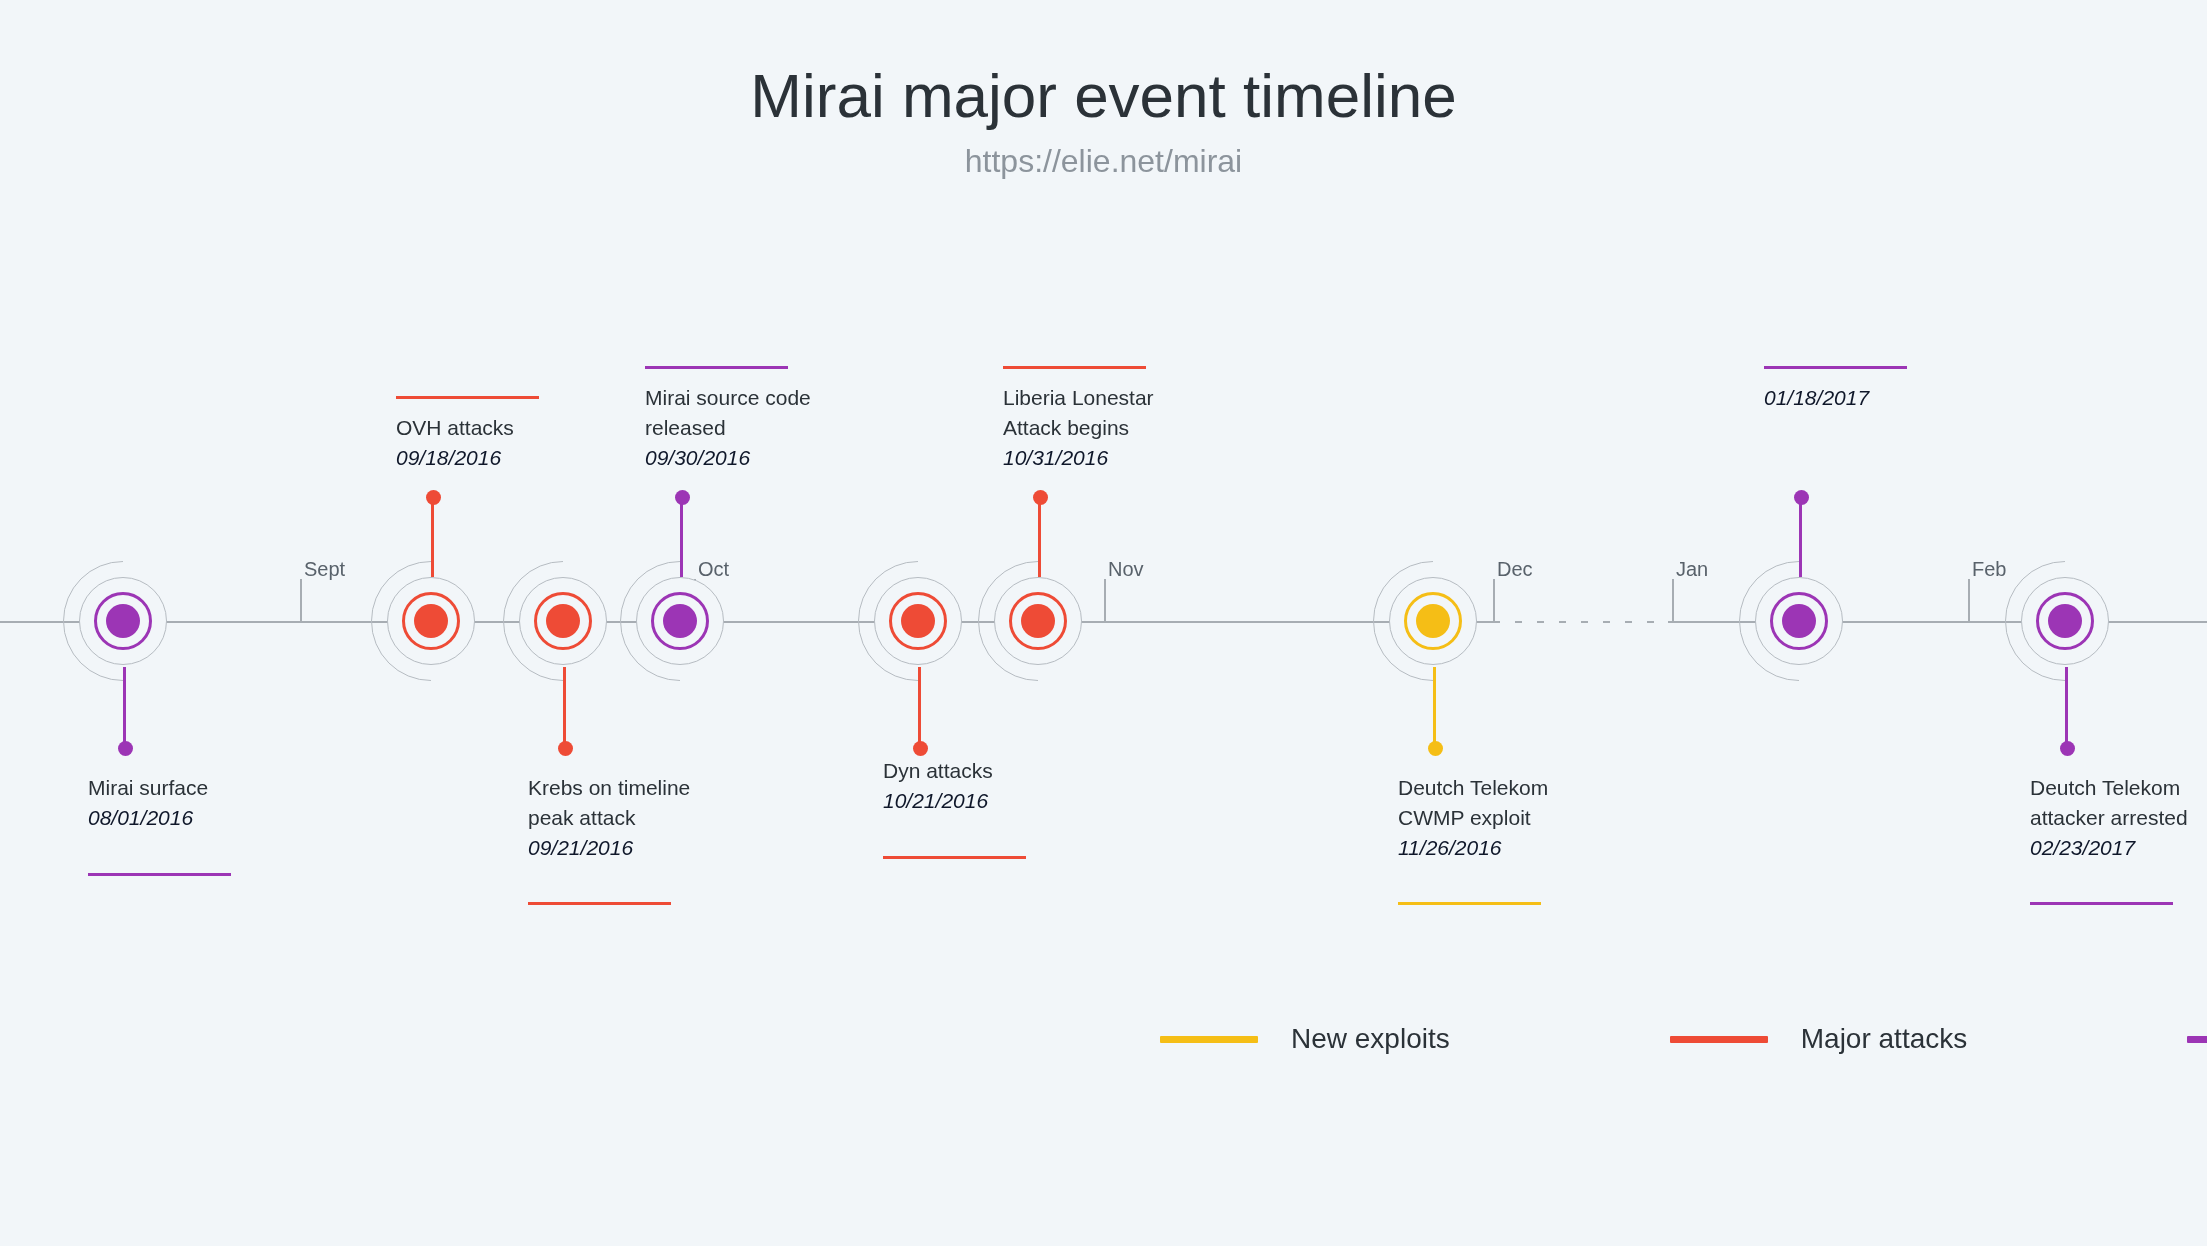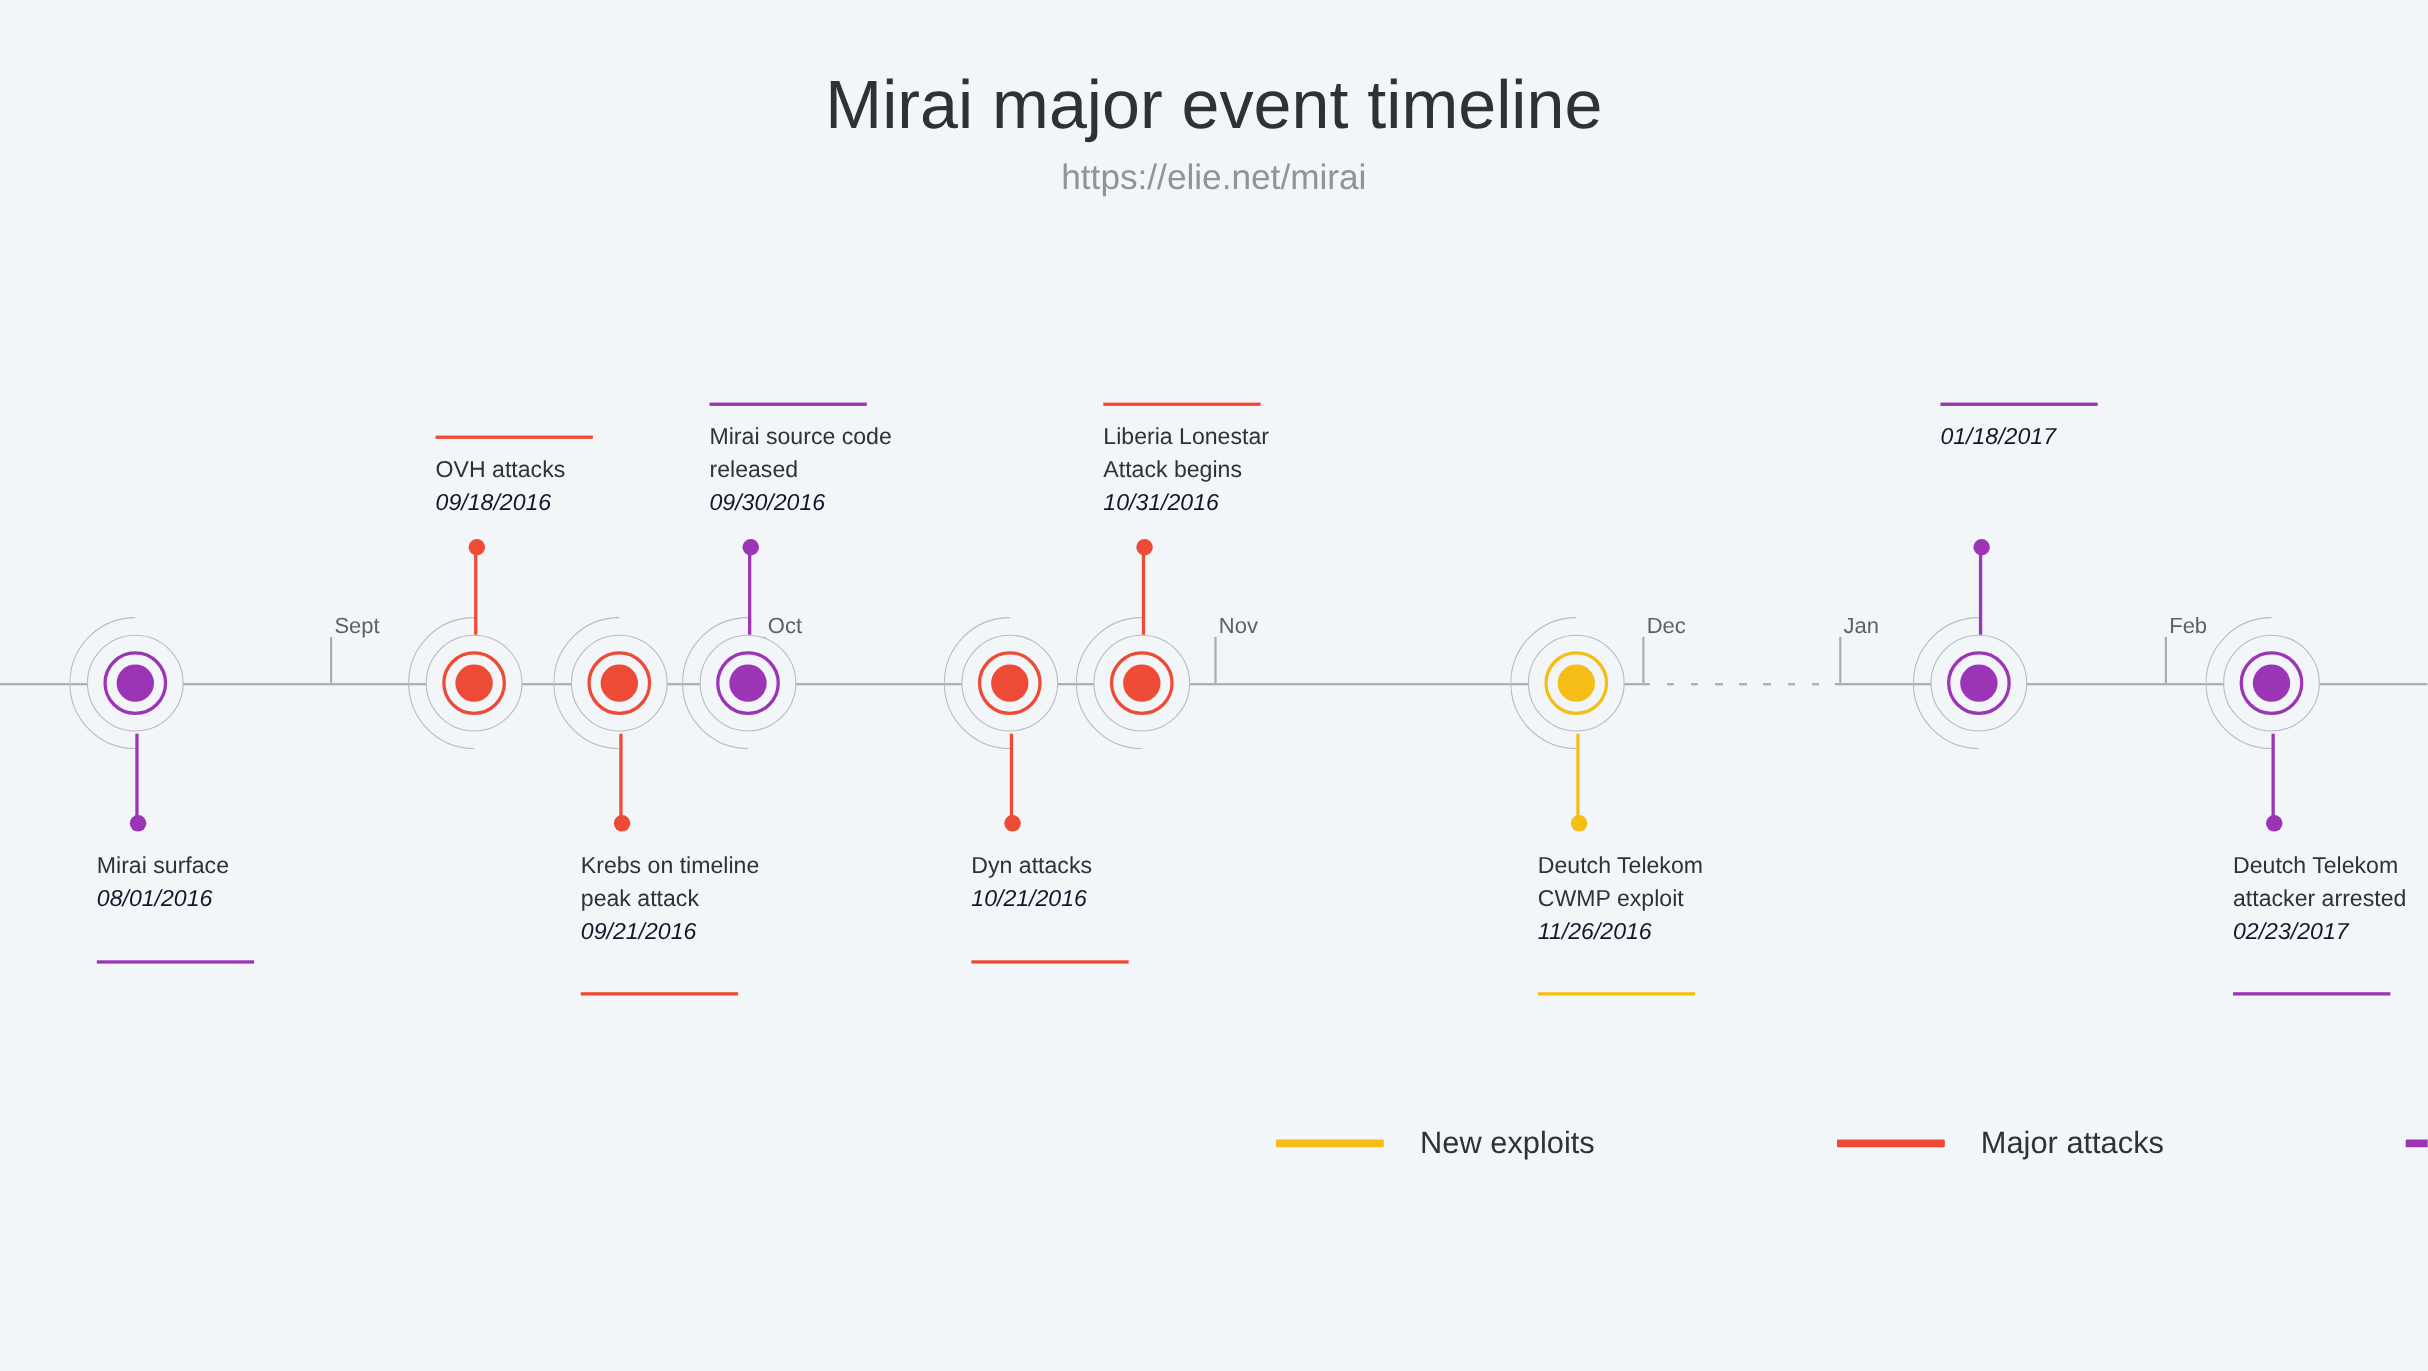--- a/index.html
+++ b/index.html
@@ -338,21 +338,21 @@
       </div>
       <div class="event" style="left: 919px; color: rgb(238, 75, 54);">
         <div class="marker">
           <span class="ring-arc"></span>
           <span class="ring-outer"></span>
           <span class="ring-color"></span>
           <span class="dot-core"></span>
         </div>
         <div class="stem" style="left: -1px; height: 82px; top: 45px;"></div>
         <div class="stem-end" style="top: 119px;"></div>
-        <div class="label below" style="left: -36px; top: 151px;">
+        <div class="label below" style="left: -36px; top: 134px;">
           <div class="etitle">Dyn attacks</div>
           <div class="edate">10/21/2016</div>
           <div class="rule"></div>
         </div>
       </div>
       <div class="event" style="left: 1039px; color: rgb(238, 75, 54);">
         <div class="marker">
           <span class="ring-arc"></span>
           <span class="ring-outer"></span>
           <span class="ring-color"></span>

